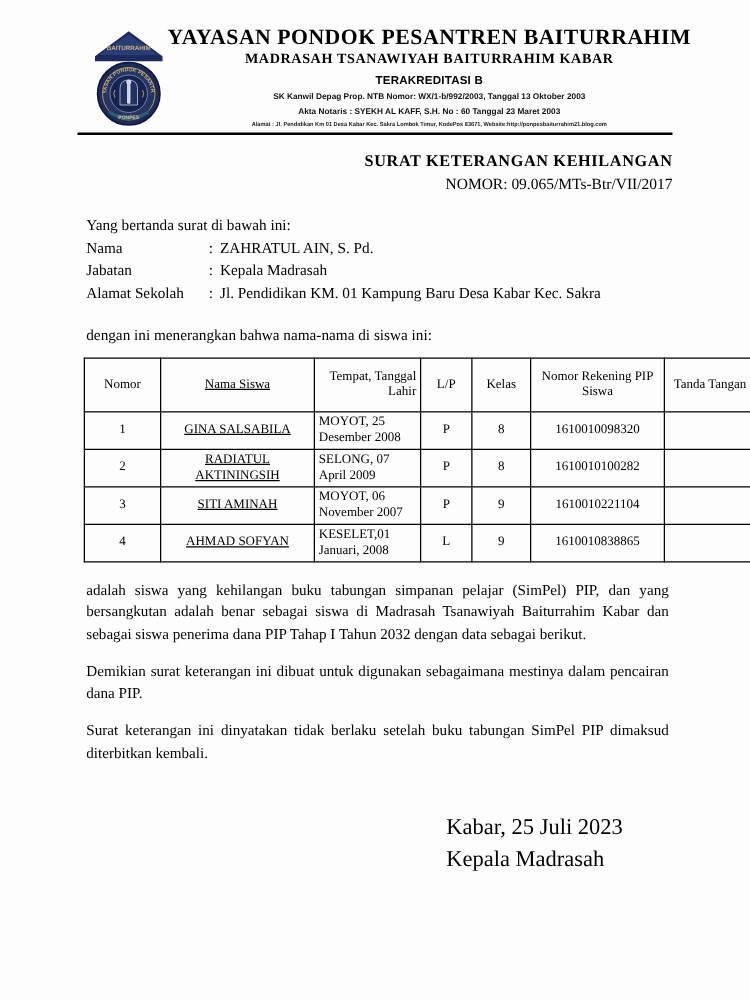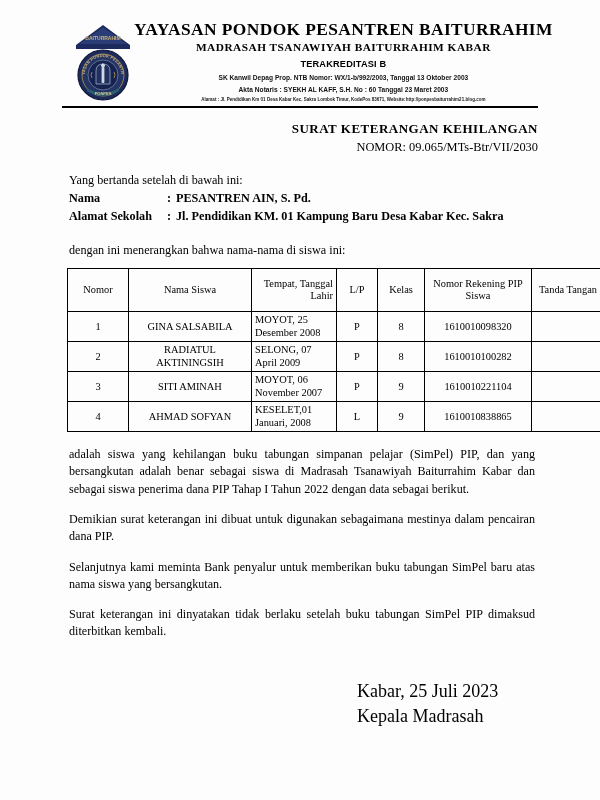--- a/index.html
+++ b/index.html
@@ -122,21 +122,20 @@
   .intro {
     font-size: 12.2px;
     margin-top: 16px;
     margin-left: 7px;
     line-height: 1.42;
   }
   .id-table {
     margin-top: 1px;
     margin-left: 7px;
     border-collapse: collapse;
-    font-weight: bold;
   }
   .id-table td {
     font-size: 12.2px;
     line-height: 1.46;
     padding: 0;
     vertical-align: top;
     white-space: nowrap;
   }
   .id-label { width: 98px; }
   .id-colon { width: 9px; }
@@ -165,21 +164,21 @@
     vertical-align: middle;
   }
   .data-table th {
     font-weight: normal;
     text-align: center;
     height: 38px;
   }
   .data-table td { height: 25px; }
 
   .c-no     { width: 54px;  text-align: center; }
-  .c-name   { width: 116px; text-align: center; }
+  .c-name   { width: 116px; text-align: center; text-decoration: underline; }
   .c-birth  { width: 78px;  text-align: left; font-size: 9.6px; line-height: 1.14; padding-left: 3px; }
   .c-lp     { width: 34px;  text-align: center; }
   .c-kelas  { width: 40px;  text-align: center; }
   .c-rek    { width: 100px; text-align: center; }
   .c-ttd    { width: 66px;  text-align: center; }
 
   .th-birth { font-size: 10.2px; line-height: 1.16; }
   .th-rek   { font-size: 10.6px; line-height: 1.2; }
   .th-ttd   { font-size: 10.4px; line-height: 1.2; }
 
@@ -250,31 +249,36 @@
       <div class="lh-small">SK Kanwil Depag Prop. NTB Nomor: WX/1-b/992/2003, Tanggal 13 Oktober 2003</div>
       <div class="lh-small">Akta Notaris : SYEKH AL KAFF, S.H. No : 60 Tanggal  23 Maret 2003</div>
       <div class="lh-tiny">Alamat : Jl. Pendidikan Km 01 Desa Kabar Kec. Sakra Lombok Timur, KodePos 83671, Website:http://ponpesbaiturrahim21.blog.com</div>
     </div>
   </div>
 
   <hr class="rule-thick">
 
   <div class="doc-title">
     <div class="t1">SURAT KETERANGAN KEHILANGAN</div>
-    <div class="t2">NOMOR: 09.065/MTs-Btr/VII/2030</div>
+    <div class="t2">NOMOR: 09.065/MTs-Btr/VII/2017</div>
   </div>
 
-  <div class="intro">Yang bertanda setelah di bawah ini:</div>
+  <div class="intro">Yang bertanda surat di bawah ini:</div>
 
   <table class="id-table">
     <tbody>
       <tr>
         <td class="id-label">Nama</td>
         <td class="id-colon">:</td>
-        <td>PESANTREN AIN, S. Pd.</td>
+        <td>ZAHRATUL AIN, S. Pd.</td>
+      </tr>
+      <tr>
+        <td class="id-label">Jabatan</td>
+        <td class="id-colon">:</td>
+        <td>Kepala Madrasah</td>
       </tr>
       <tr>
         <td class="id-label">Alamat Sekolah</td>
         <td class="id-colon">:</td>
         <td>Jl. Pendidikan KM. 01 Kampung Baru Desa Kabar Kec. Sakra</td>
       </tr>
     </tbody>
   </table>
 
   <div class="lead-in">dengan ini menerangkan bahwa nama-nama di siswa ini:</div>
@@ -336,23 +340,22 @@
           <div>Januari, 2008</div>
         </td>
         <td class="c-lp">L</td>
         <td class="c-kelas">9</td>
         <td class="c-rek">1610010838865</td>
         <td class="c-ttd"></td>
       </tr>
     </tbody>
   </table>
 
-  <p class="body-par first">adalah siswa yang kehilangan buku tabungan simpanan pelajar (SimPel) PIP, dan yang bersangkutan adalah benar sebagai siswa di Madrasah Tsanawiyah Baiturrahim Kabar dan sebagai siswa penerima dana PIP Tahap I Tahun 2022 dengan data sebagai berikut.</p>
+  <p class="body-par first">adalah siswa yang kehilangan buku tabungan simpanan pelajar (SimPel) PIP, dan yang bersangkutan adalah benar sebagai siswa di Madrasah Tsanawiyah Baiturrahim Kabar dan sebagai siswa penerima dana PIP Tahap I Tahun 2032 dengan data sebagai berikut.</p>
   <p class="body-par">Demikian surat keterangan ini dibuat untuk digunakan sebagaimana mestinya dalam pencairan dana PIP.</p>
-  <p class="body-par">Selanjutnya kami meminta Bank penyalur untuk memberikan buku tabungan SimPel baru atas nama siswa yang bersangkutan.</p>
   <p class="body-par">Surat keterangan ini dinyatakan tidak berlaku setelah buku tabungan SimPel PIP dimaksud diterbitkan kembali.</p>
 
   <div class="sig-block">
     <div>Kabar, 25 Juli 2023</div>
     <div>Kepala Madrasah</div>
 
   </div>
 
 </div>
 

